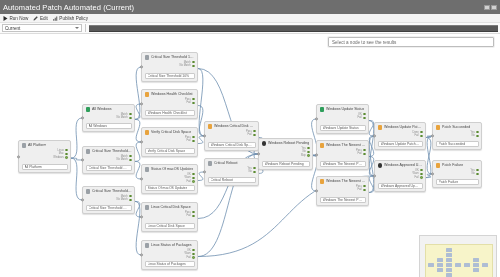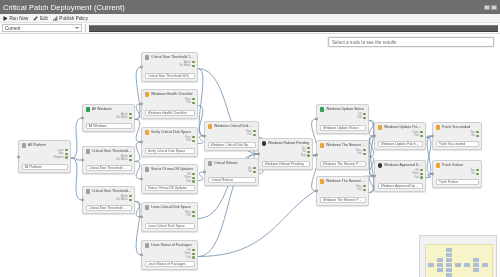--- a/index.html
+++ b/index.html
@@ -123,21 +123,21 @@
     background: #f7f4c9; border: 1px solid #e3dfa8;
   }
   .mm-node { position: absolute; background: #aebdd4; border-radius: .5px; }
 </style>
 </head>
 <body>
 
 <div id="app">
 
   <div class="titlebar">
-    <div class="titlebar-title">Critical Patch Deployment (Current)</div>
+    <div class="titlebar-title">Automated Patch Automated (Current)</div>
     <div class="winbtns">
       <div class="winbtn"></div>
       <div class="winbtn"></div>
     </div>
   </div>
 
   <div class="toolbar">
 
     <div class="tbtn">
       <span class="ico">

